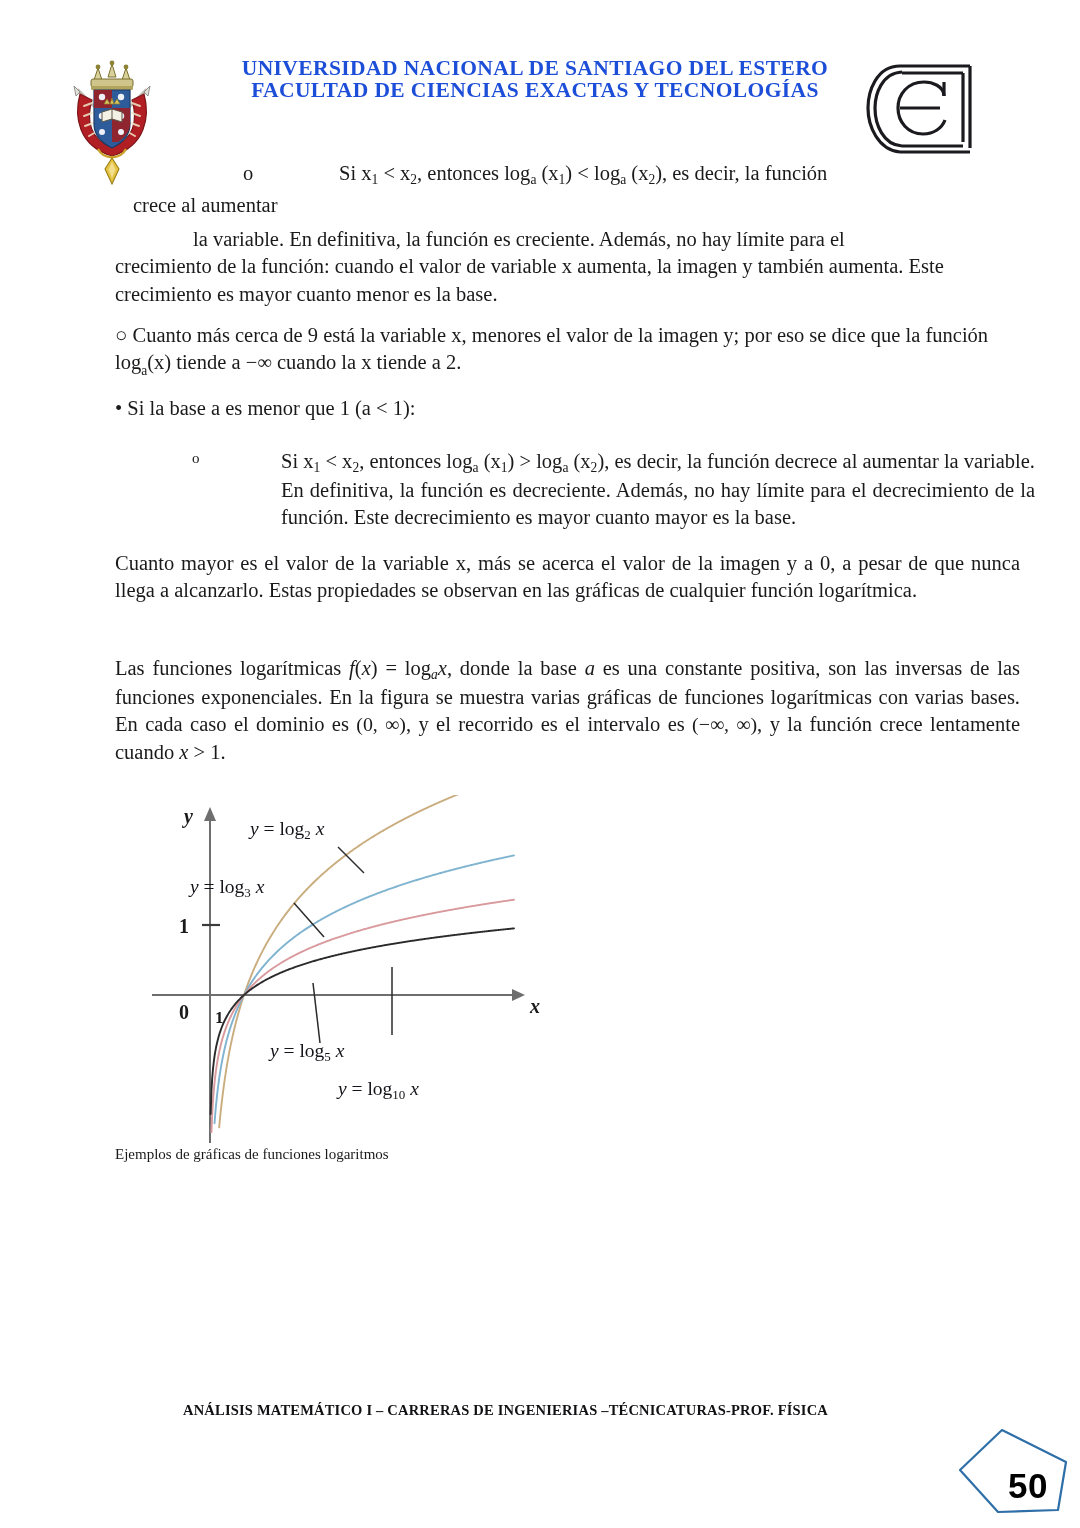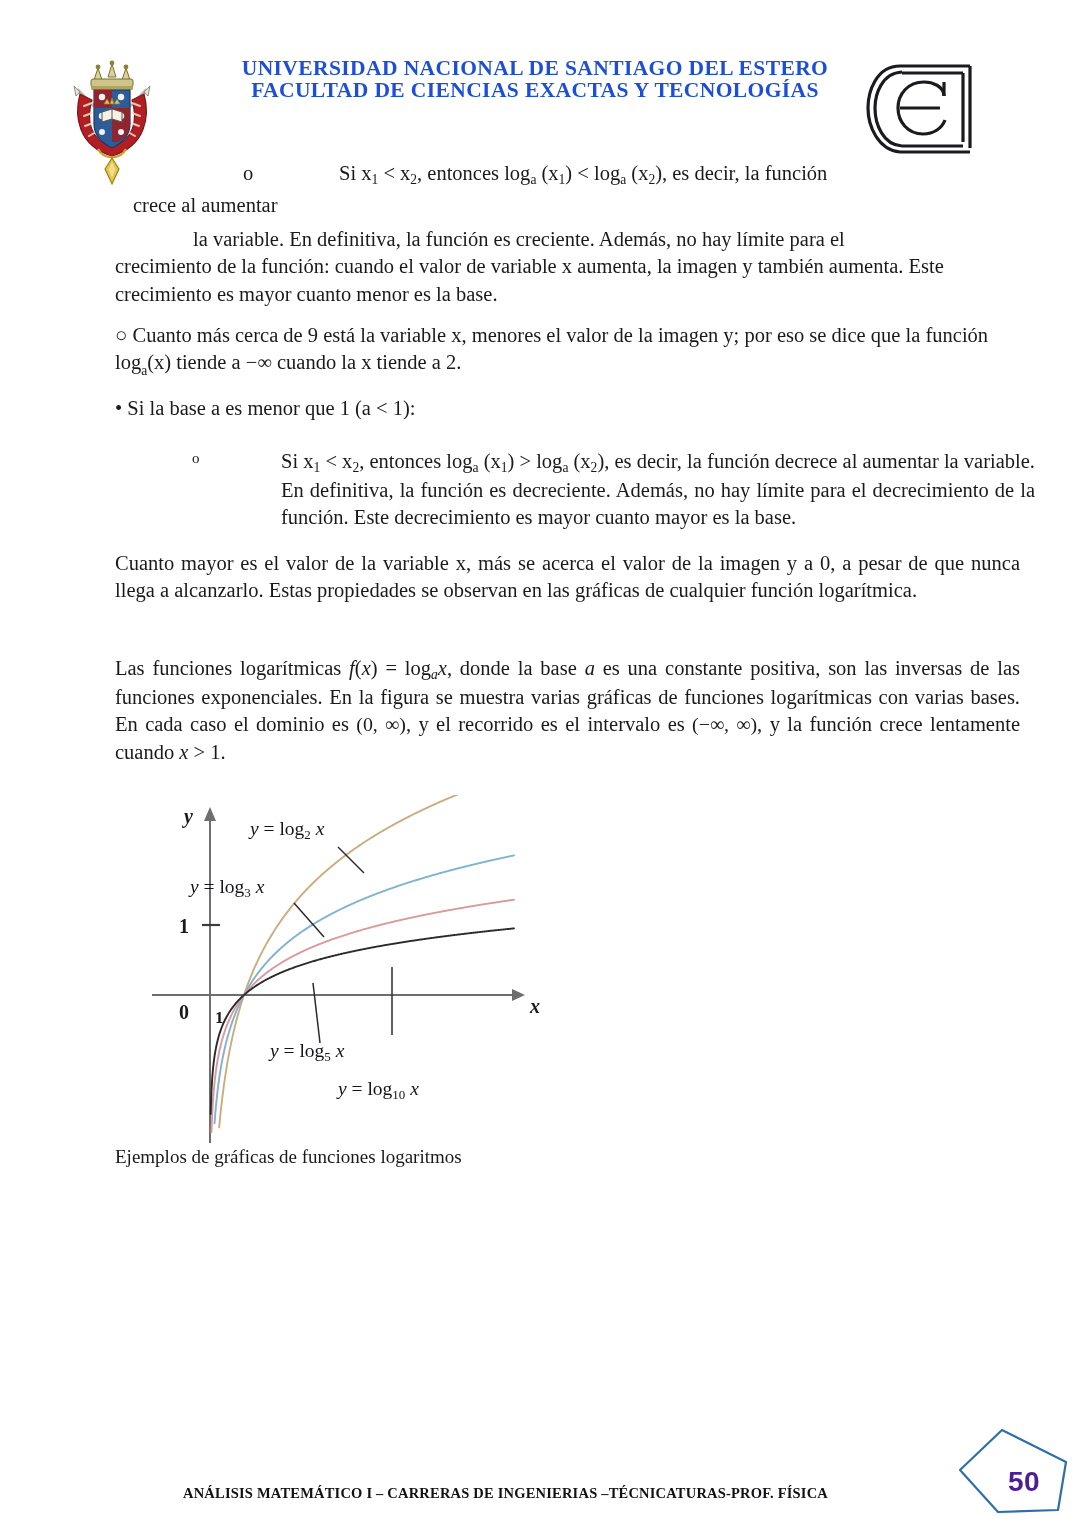--- a/index.html
+++ b/index.html
@@ -148,29 +148,29 @@
     position: absolute;
     top: 795px;
     left: 142px;
     width: 420px;
     height: 352px;
   }
   .figure-caption {
     position: absolute;
     top: 1146px;
     left: 115px;
-    font-size: 19px;
+    font-size: 15px;
     color: #1a1a1c;
   }
 
   
   .footer {
     position: absolute;
     left: 183px;
-    top: 1483px;
+    top: 1400px;
     width: 760px;
   }
   .footer .fline {
     font-family: "Liberation Serif", serif;
     font-weight: bold;
     font-size: 14.5px;
     letter-spacing: 0.2px;
     line-height: 1.42;
     color: #111114;
   }
@@ -180,22 +180,22 @@
     top: 1426px;
     width: 126px;
     height: 96px;
   }
   .page-badge .num {
     position: absolute;
     left: 54px;
     top: 40px;
     font-family: "Liberation Sans", sans-serif;
     font-weight: bold;
-    font-size: 28px;
-    color: #4c1d95;
+    font-size: 35px;
+    color: #000000;
     letter-spacing: 0.5px;
   }
 </style>
 </head>
 <body>
 
 <div class="header">
 
   <div class="crest">
     <svg viewBox="0 0 108 140" width="108" height="140" aria-hidden="true">

